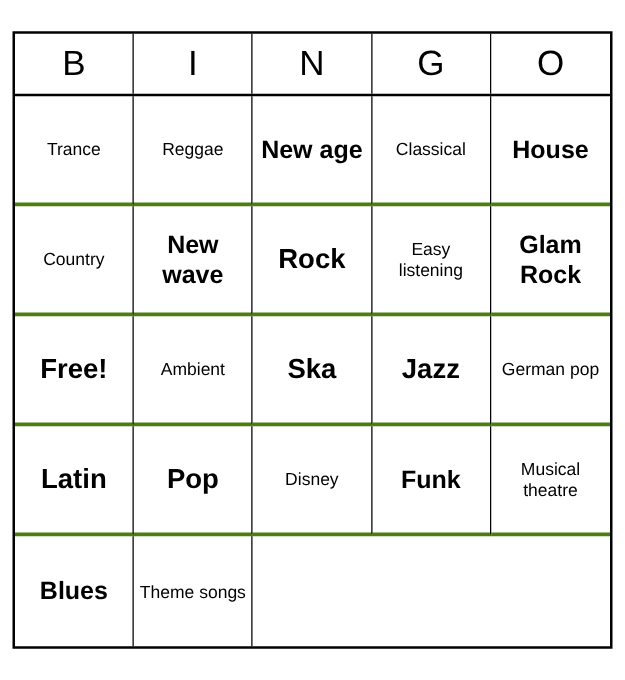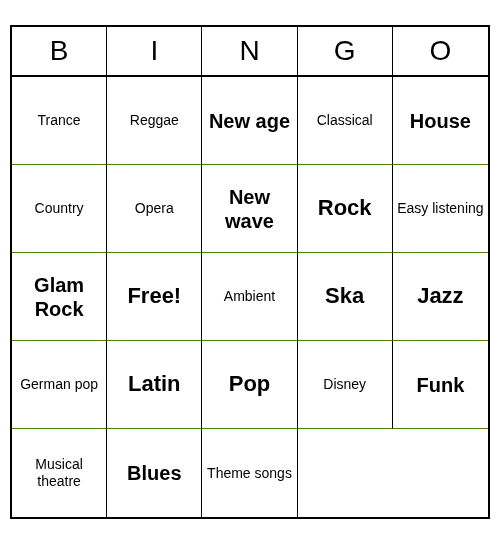--- a/index.html
+++ b/index.html
@@ -35,21 +35,21 @@
     .bingo-header-cell:last-child {
       border-right: none;
     }
     .bingo-grid {
       display: grid;
       grid-template-columns: repeat(5, 1fr);
       grid-template-rows: repeat(5, 1fr);
     }
     .bingo-cell {
       border-right: 1px solid #000;
-      border-bottom: 1px solid #4d7c0f;
+      border-bottom: 3px solid #4d7c0f;
       display: flex;
       justify-content: center;
       align-items: center;
       text-align: center;
       padding: 4px;
       height: 88px;
     }
     .bingo-cell:nth-child(5n) {
       border-right: none;
     }
@@ -97,23 +97,20 @@
       <div class="bingo-cell">
         <span class="cell-text">Classical</span>
       </div>
       <div class="bingo-cell">
         <span class="cell-text medium">House</span>
       </div>
       <div class="bingo-cell">
         <span class="cell-text">Country</span>
       </div>
       <div class="bingo-cell">
-        <span class="cell-text">Opera</span>
-      </div>
-      <div class="bingo-cell">
         <span class="cell-text medium">New wave</span>
       </div>
       <div class="bingo-cell">
         <span class="cell-text large">Rock</span>
       </div>
       <div class="bingo-cell">
         <span class="cell-text">Easy listening</span>
       </div>
       <div class="bingo-cell">
         <span class="cell-text medium">Glam Rock</span>

